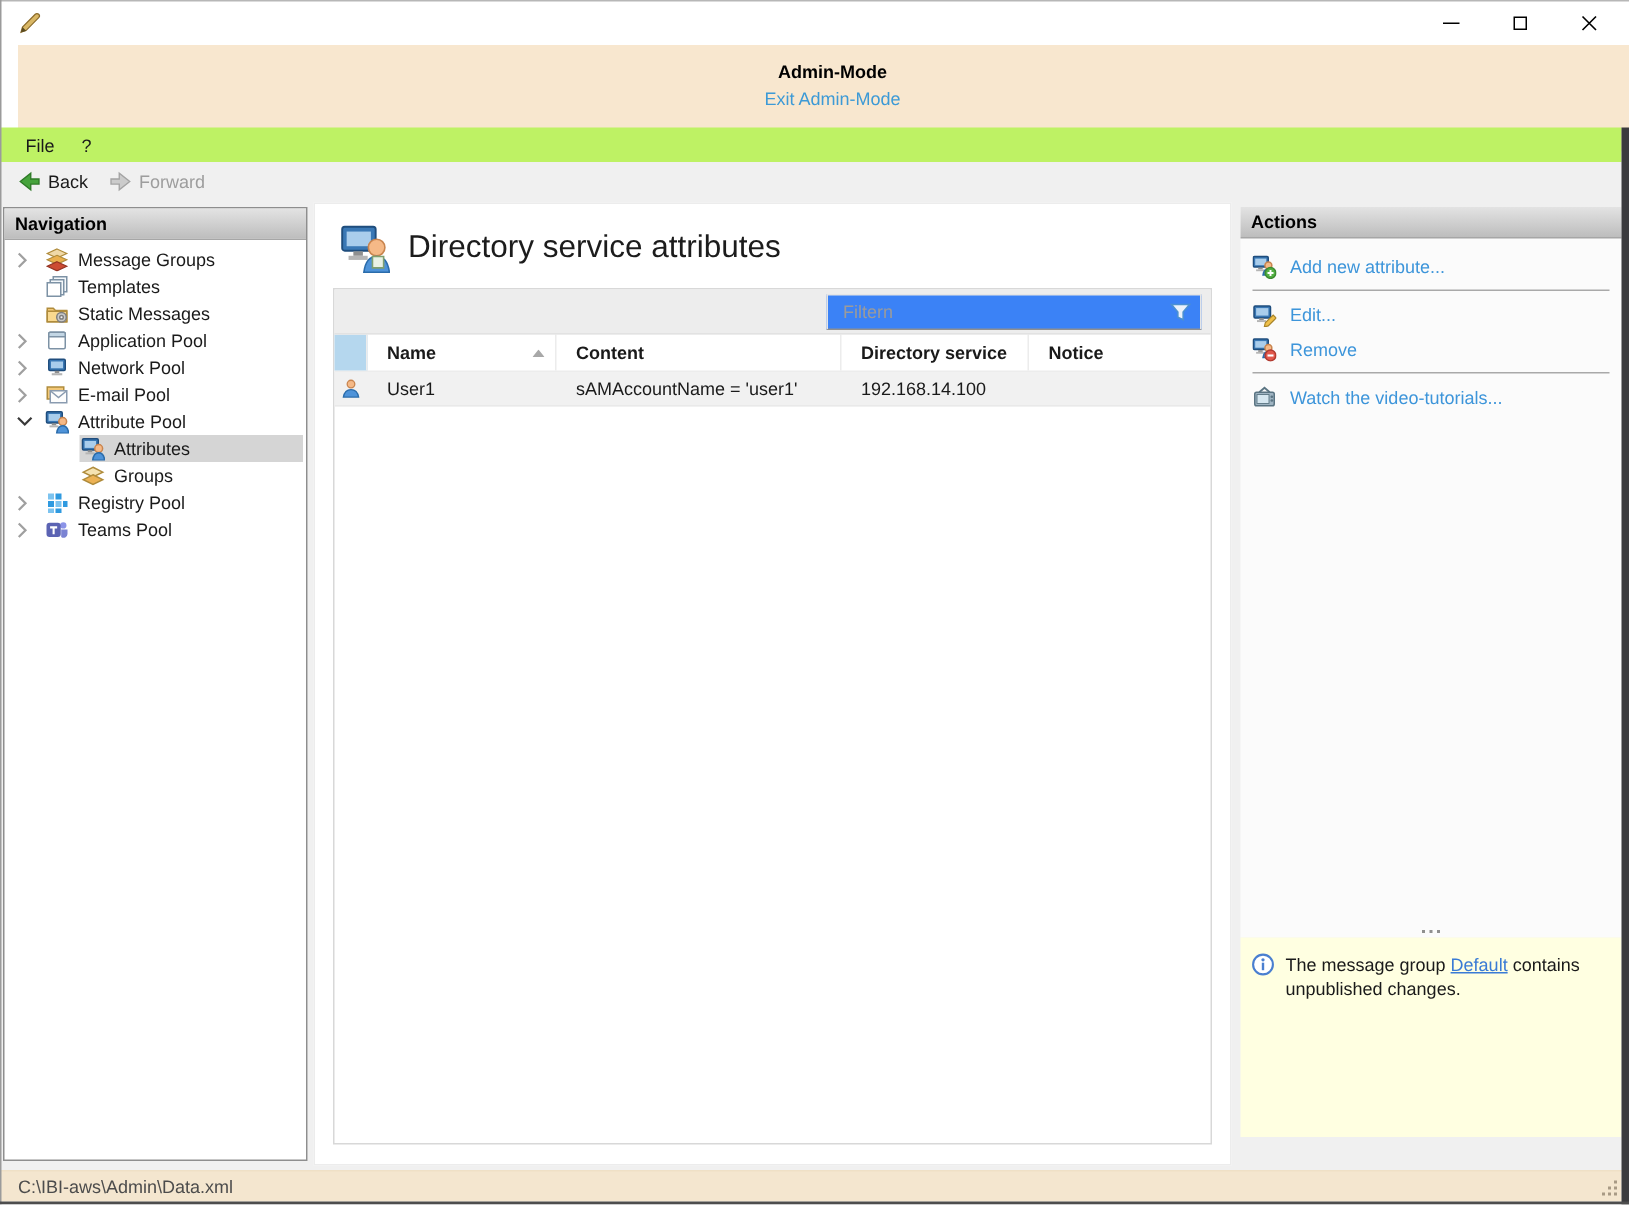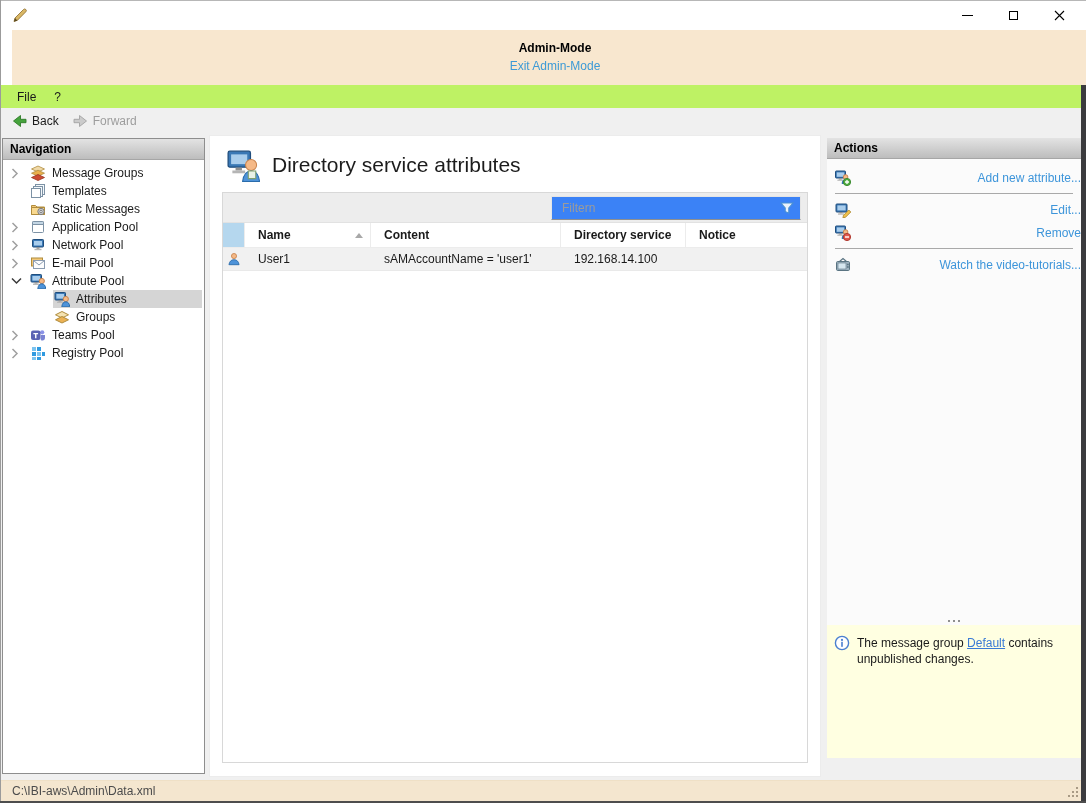--- a/index.html
+++ b/index.html
@@ -86,21 +86,21 @@
   .gr-cell { display:flex; align-items:center; padding-left:13px; }
   .gr-ind { width:22px; padding-left:4px; }
   .gr-name { width:126px; }
   .gr-content { width:190px; }
   .gr-dir { width:125px; }
   .gr-notice { flex:1; }
 
   
   .actions-panel { position:absolute; left:827px; top:138px; width:254px; height:487px; background:#fbfbfb; z-index:5; }
   .actions-body { padding-top:7px; position:relative; height:466px; }
-  .action-item { height:23px; display:flex; align-items:center; gap:25px; padding-left:8px; color:#3d95da; cursor:pointer;justify-content:space-between; }
+  .action-item { height:23px; display:flex; align-items:center; gap:9px; padding-left:8px; color:#3d95da; cursor:pointer; }
   .action-sep { height:1px; background:#a9a9a9; margin:4px 8px; }
   .splitter { position:absolute; bottom:3px; left:0; width:100%; display:flex; justify-content:center; gap:3px; }
   .splitter i { width:2px; height:2px; background:#8f8f8f; }
 
   
   .info-panel { position:absolute; left:827px; top:625px; width:254px; height:150px; z-index:5; }
   .info-body { height:133px; background:#ffffe1; display:flex; gap:7px; padding:10px 6px 0 7px; }
   .info-text { line-height:16px; width:206px; }
   .info-link { color:#3a7bd5; text-decoration:underline; cursor:pointer; }
 
@@ -306,48 +306,48 @@
     </div>
 
     <div class="tree-item">
       <span class="expander">
         <svg width="8" height="11" viewBox="0 0 8 11">
             <path d="M1.5 1L6 5.5 1.5 10" stroke="#a0a0a0" stroke-width="1.5" fill="none"></path>
           </svg>
       </span>
       <span class="tree-content">
         <svg width="16" height="16" viewBox="0 0 16 16">
-          <circle cx="12.2" cy="5.3" r="2.1" fill="#8b93e8"></circle>
-          <path d="M10.8 8h4.2v3a2.6 2.6 0 01-4.2 2z" fill="#7b83d3"></path>
-          <rect x="1" y="3.5" width="9.5" height="9.5" rx="2" fill="#5b63b3"></rect>
-          <path d="M3.4 6.6h4.7M5.75 6.6v4.6" stroke="#fff" stroke-width="1.4" fill="none"></path>
-        </svg>
-        <span class="tree-label">Teams Pool</span>
-      </span>
-    </div>
-
-    <div class="tree-item">
-      <span class="expander">
-        <svg width="8" height="11" viewBox="0 0 8 11">
-            <path d="M1.5 1L6 5.5 1.5 10" stroke="#a0a0a0" stroke-width="1.5" fill="none"></path>
-          </svg>
-      </span>
-      <span class="tree-content">
-        <svg width="16" height="16" viewBox="0 0 16 16">
           <g fill="#2f9ae0">
             <rect x="2" y="2" width="4" height="4" fill="#7cc3ef"></rect>
             <rect x="7" y="2" width="4" height="4"></rect>
             <rect x="2" y="7" width="4" height="4"></rect>
             <rect x="7" y="7" width="4" height="4" fill="#7cc3ef"></rect>
             <rect x="12" y="7" width="3" height="4"></rect>
             <rect x="2" y="12" width="4" height="3" fill="#7cc3ef"></rect>
             <rect x="7" y="12" width="4" height="3"></rect>
           </g>
         </svg>
         <span class="tree-label">Registry Pool</span>
+      </span>
+    </div>
+
+    <div class="tree-item">
+      <span class="expander">
+        <svg width="8" height="11" viewBox="0 0 8 11">
+            <path d="M1.5 1L6 5.5 1.5 10" stroke="#a0a0a0" stroke-width="1.5" fill="none"></path>
+          </svg>
+      </span>
+      <span class="tree-content">
+        <svg width="16" height="16" viewBox="0 0 16 16">
+          <circle cx="12.2" cy="5.3" r="2.1" fill="#8b93e8"></circle>
+          <path d="M10.8 8h4.2v3a2.6 2.6 0 01-4.2 2z" fill="#7b83d3"></path>
+          <rect x="1" y="3.5" width="9.5" height="9.5" rx="2" fill="#5b63b3"></rect>
+          <path d="M3.4 6.6h4.7M5.75 6.6v4.6" stroke="#fff" stroke-width="1.4" fill="none"></path>
+        </svg>
+        <span class="tree-label">Teams Pool</span>
       </span>
     </div>
 
   </div>
 </div>
 
 <div class="center-panel">
   <div class="center-header">
     <svg width="34" height="34" viewBox="0 0 16 16">
       <rect x="1" y="1.5" width="10.5" height="7.5" rx="0.8" fill="#3a78b5" stroke="#1f4d7d" stroke-width="0.6"></rect>

